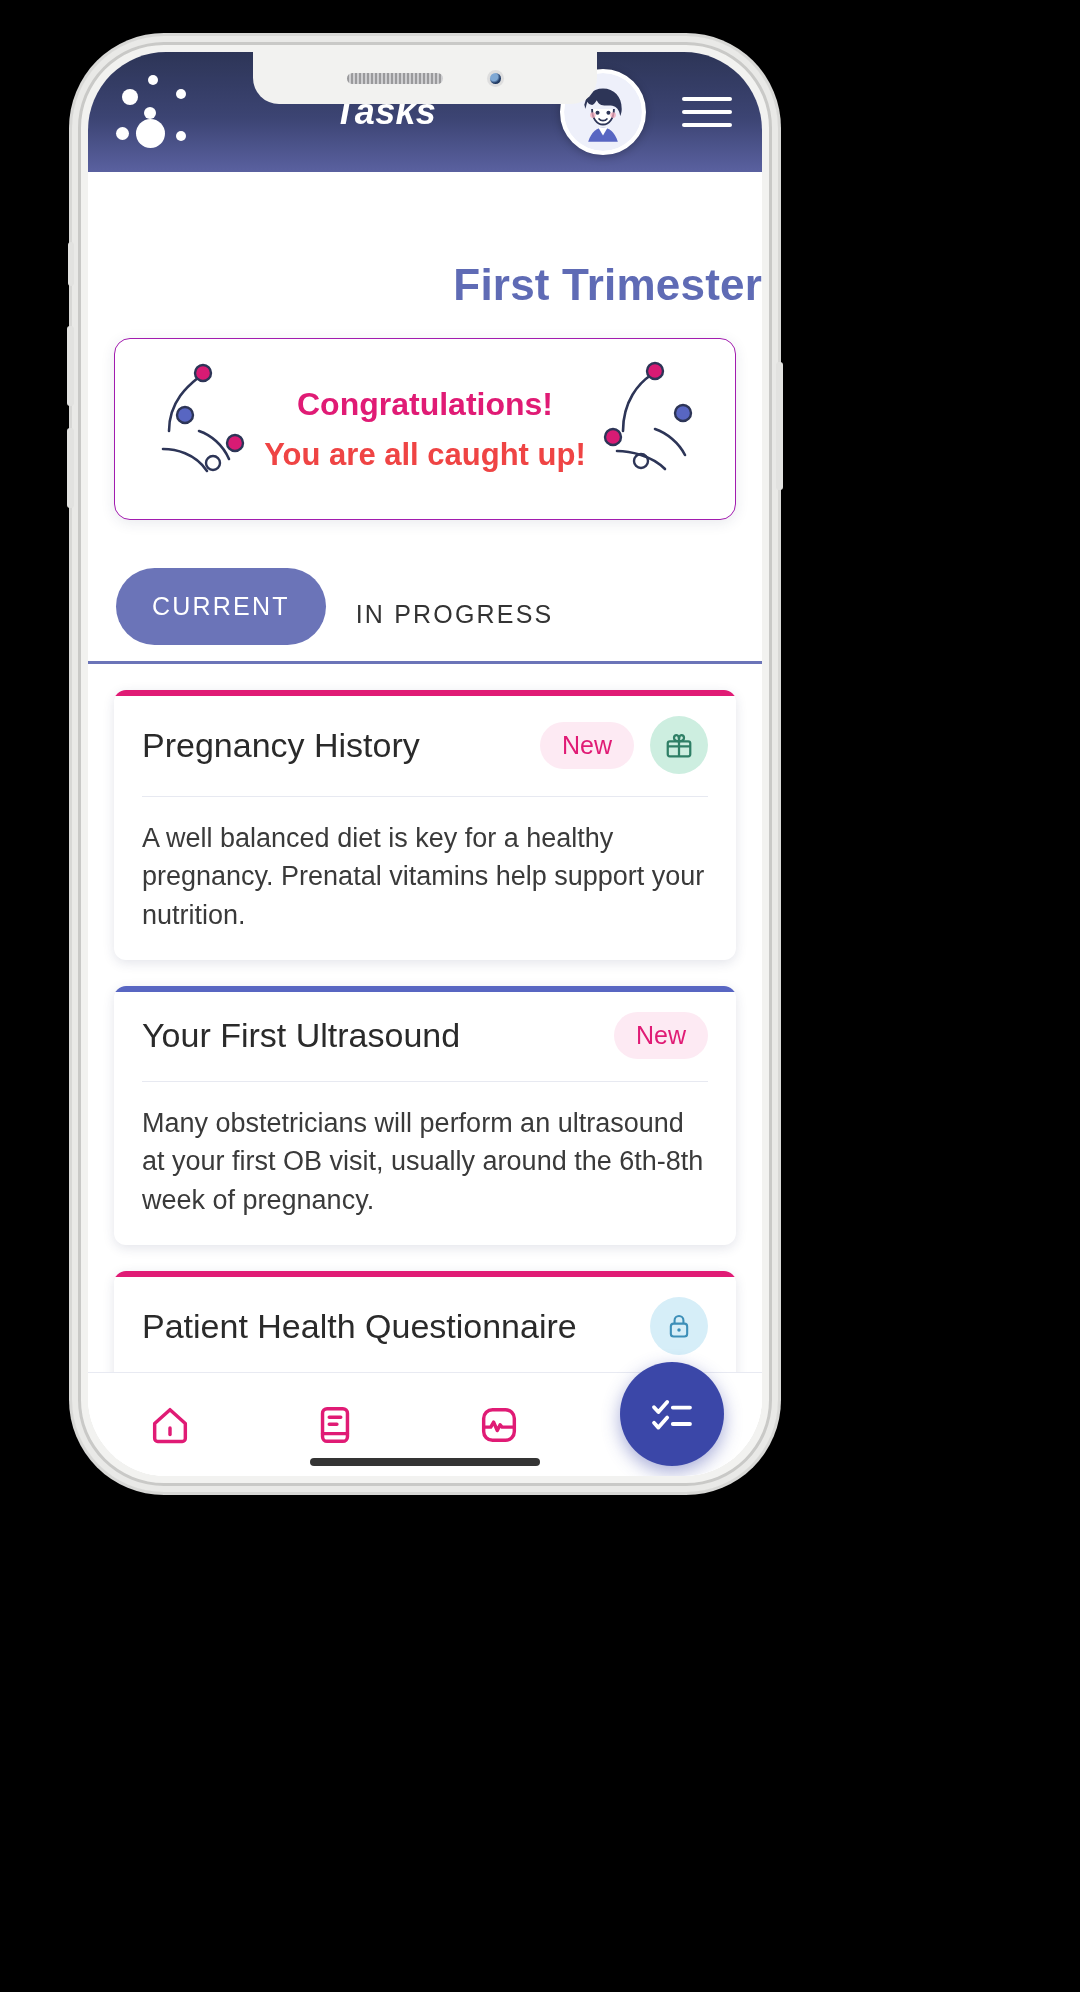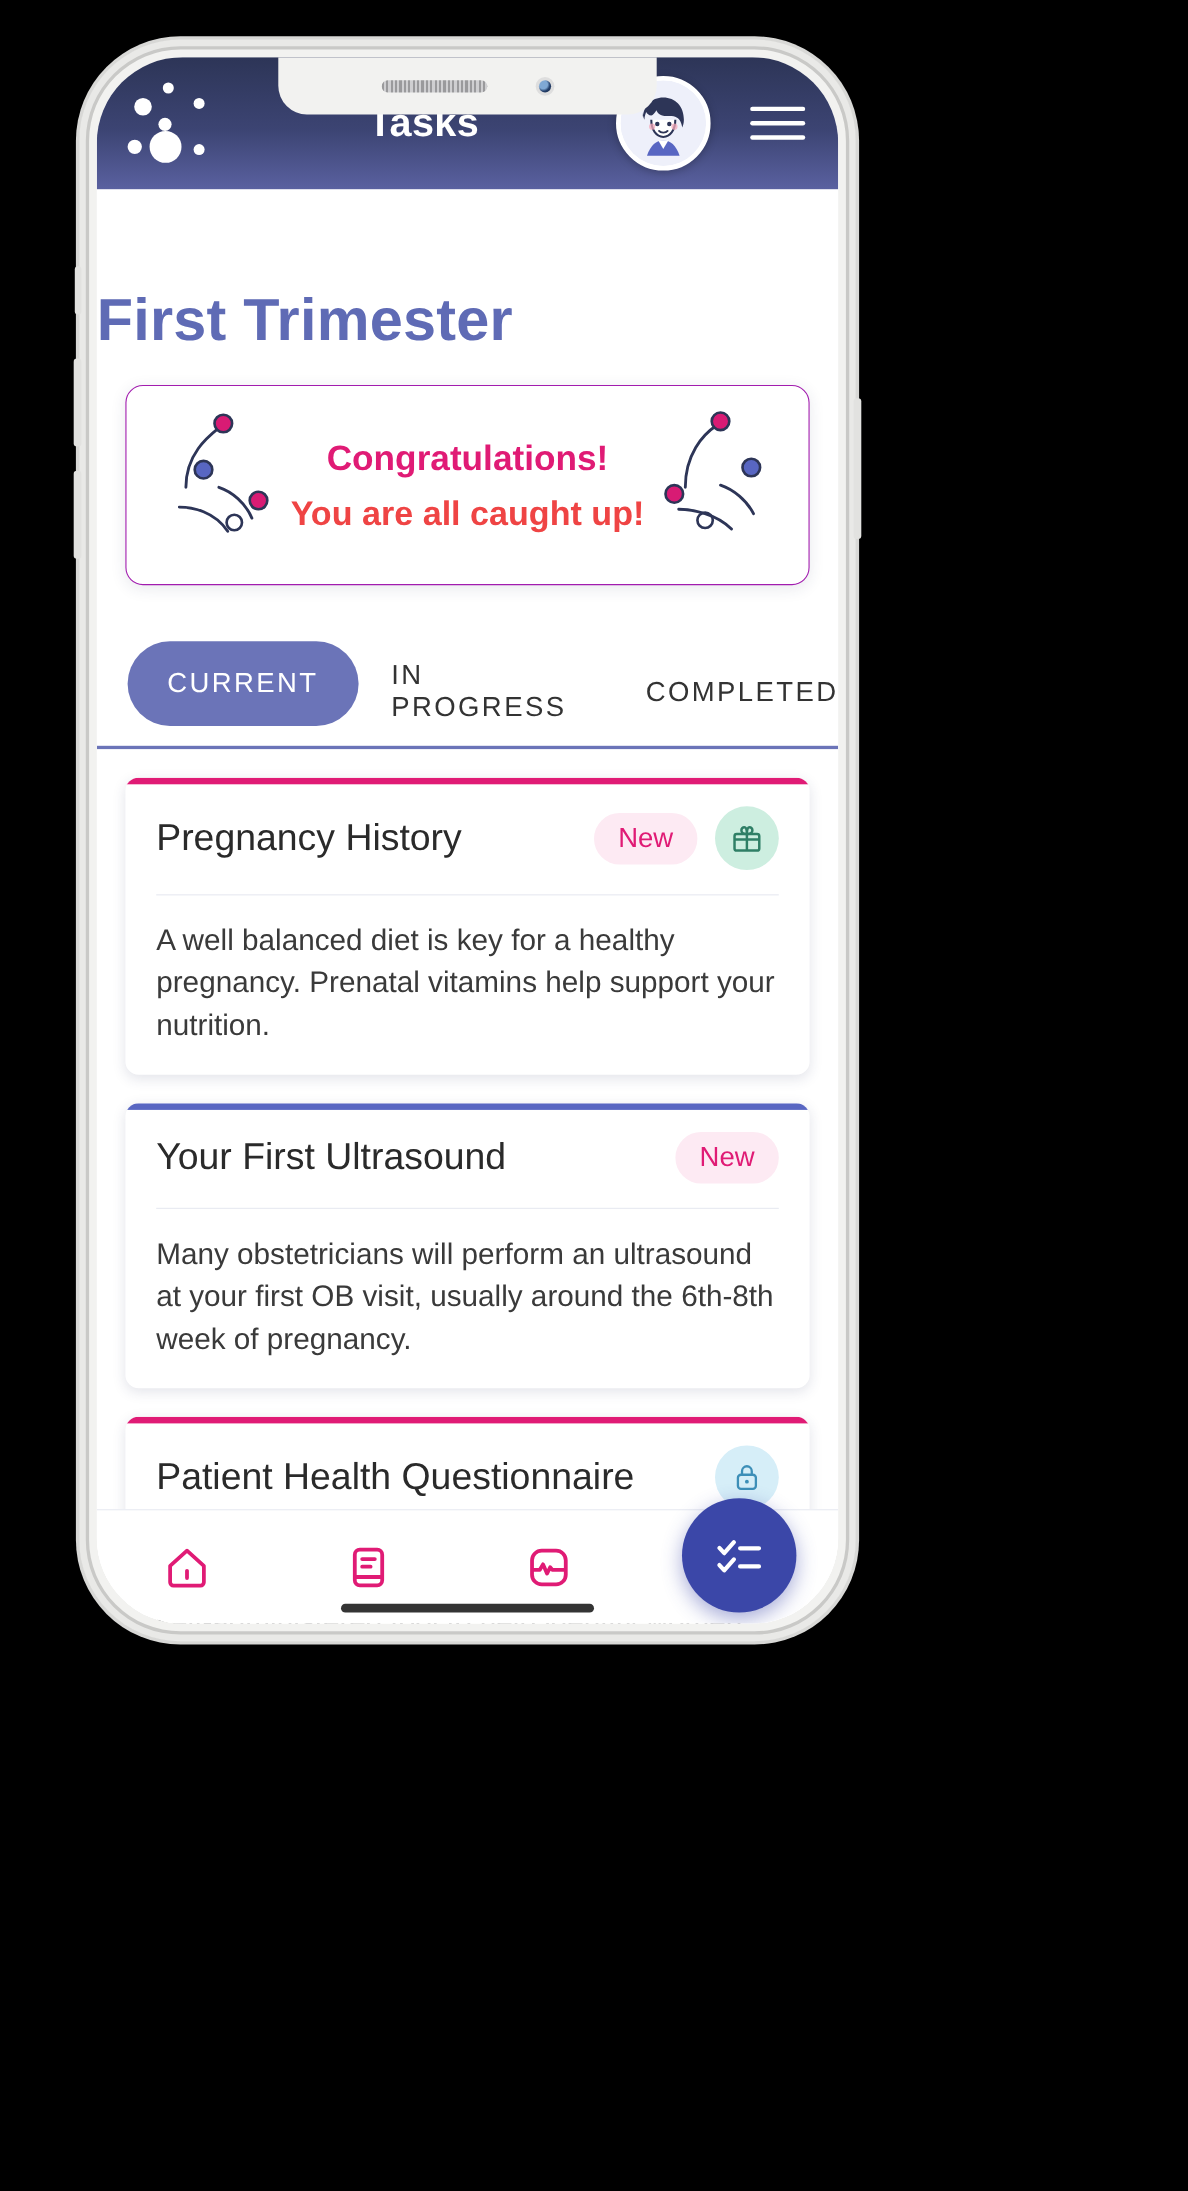--- a/index.html
+++ b/index.html
@@ -70,20 +70,21 @@
   .battery::after{content:"";position:absolute;right:-5px;top:4px;width:3px;height:7px;background:#fff;border-radius:0 2px 2px 0;}
   .battery i{position:absolute;inset:2px;background:#fff;border-radius:2px;display:block;}
 
   
   .appbar {
     position:relative;
     height: 120px;
     background: linear-gradient(180deg, #2d3557 0%, #3c4473 55%, #5a61a0 100%);
     display:flex; align-items:center; justify-content:space-between;
     padding: 0 30px 0 26px;
+    font-style: italic;
   }
   .dots { position:relative; width:96px; height:82px; flex:0 0 auto; }
   .dots b { position:absolute; background:#fff; border-radius:50%; display:block; }
   .d1{width:16px;height:16px;left:8px;top:18px}
   .d2{width:10px;height:10px;left:34px;top:4px}
   .d3{width:10px;height:10px;left:62px;top:18px}
   .d4{width:12px;height:12px;left:30px;top:36px}
   .d5{width:29px;height:29px;left:22px;top:48px}
   .d6{width:13px;height:13px;left:2px;top:56px}
   .d7{width:10px;height:10px;left:62px;top:60px}
@@ -95,21 +96,21 @@
     background:#fff; border:4px solid #fff;
     overflow:hidden; position:relative; flex:0 0 auto;
     box-shadow:0 2px 8px rgba(0,0,0,.25);
   }
   .hamburger { width:50px; display:flex; flex-direction:column; gap:9px; flex:0 0 auto; }
   .hamburger span { display:block; height:4px; background:#fff; border-radius:3px; }
 
   
   .content { position:absolute; top:172px; left:0; right:0; bottom:0; background:#fff; overflow:hidden; }
 
-  .trimester { text-align:left; font-size:54px; font-weight:700; color:#5f6bb5;
+  .trimester { text-align:right; font-size:44px; font-weight:700; color:#5f6bb5;
     padding: 36px 0 28px; letter-spacing:.2px; }
 
   .congrats {
     margin: 0 26px; background:#fff; border-radius:16px;
     border:1px solid #a21caf;
     box-shadow: 0 3px 14px rgba(40,48,90,.10);
     height: 182px; display:flex; align-items:center; justify-content:center;
     position:relative; overflow:hidden;
   }
   .congrats-text { text-align:center; z-index:2; }
@@ -253,21 +254,20 @@
             <circle cx="76" cy="18" r="8" fill="#d81b74" stroke="#2d3557" stroke-width="2.4"></circle>
             <circle cx="34" cy="84" r="8" fill="#d81b74" stroke="#2d3557" stroke-width="2.4"></circle>
             <circle cx="104" cy="60" r="8" fill="#5866c2" stroke="#2d3557" stroke-width="2.4"></circle>
             <circle cx="62" cy="108" r="7" fill="none" stroke="#2d3557" stroke-width="2.4"></circle>
           </svg>
         </div>
 
         <div class="tabs">
           <div class="tab pill">CURRENT</div>
           <div class="tab t2">IN PROGRESS</div>
-          <div class="tab t3">COMPLETED</div>
         </div>
 
         <div class="cards">
 
           <div class="card pink">
             <div class="card-head">
               <div class="card-title">Pregnancy History</div>
               <div class="card-head-right">
                 <div class="badge-new">New</div>
                 <div class="icon-btn mint">

